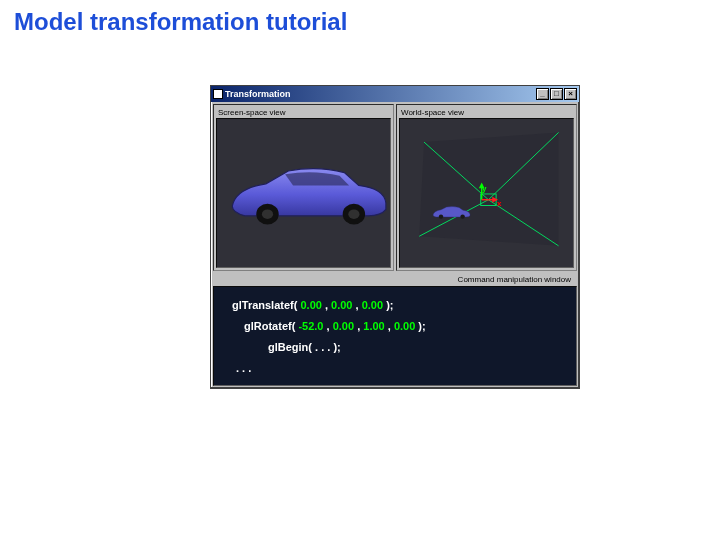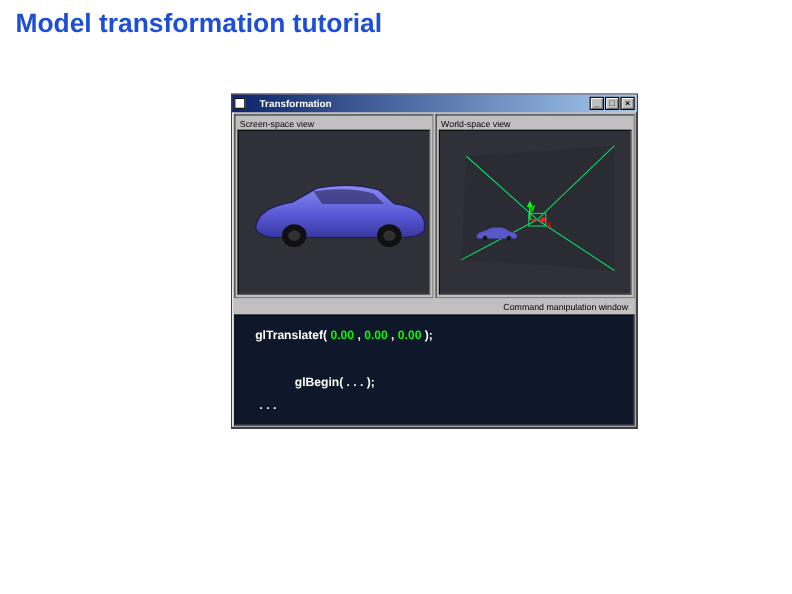--- a/index.html
+++ b/index.html
@@ -27,21 +27,21 @@
     box-shadow: inset -1px -1px 0 #404040, inset 1px 1px 0 #fff;
   }
   .titlebar {
     height: 16px;
     background: linear-gradient(to right, #0a246a, #a6caf0);
     display: flex;
     align-items: center;
     justify-content: space-between;
     padding: 0 2px;
   }
-  .titlebar-left { display: flex; align-items: center; gap: 13px; }
+  .titlebar-left { display: flex; align-items: center; gap: 2px; }
   .titlebar-icon {
     width: 10px; height: 10px;
     background: #fff;
     border: 1px solid #000;
   }
   .titlebar-text {
     color: #fff;
     font-size: 9px;
     font-weight: bold;
     font-family: Tahoma, sans-serif;
@@ -101,21 +101,21 @@
   .punct { color: #fff; font-weight: bold; }
   .hint {
     color: #ff8000;
     font-weight: bold;
     font-size: 10px;
     margin-top: 8px;
   }
   .indent1 { padding-left: 8px; }
   .indent2 { padding-left: 20px; }
   .indent3 { padding-left: 32px; }
-  .indent4 { padding-left: 44px; margin-top: 22px; }
+  .indent4 { padding-left: 44px; }
   .indent5 { padding-left: 12px; }
 
   
   .world-svg { width: 100%; height: 100%; display: block; }
   .car-small {
     position: absolute;
     left: 28px; top: 86px;
     width: 46px; height: 14px;
   }
   .axis-lbl { position:absolute; font-size:8px; font-weight:bold; }
@@ -212,20 +212,35 @@
         <span class="arg">0.00</span>
         <span class="punct"> ,</span>
         <span> </span>
         <span class="arg">0.00</span>
         <span class="punct"> ,</span>
         <span> </span>
         <span class="arg">0.00</span>
         <span class="punct">);</span>
       </div>
 
+      <div class="cmd-line indent2">
+        <span class="fn">glRotatef(</span>
+        <span> </span>
+        <span class="arg">-52.0</span>
+        <span class="punct"> ,</span>
+        <span> </span>
+        <span class="arg">0.00</span>
+        <span class="punct"> ,</span>
+        <span> </span>
+        <span class="arg">1.00</span>
+        <span class="punct"> ,</span>
+        <span> </span>
+        <span class="arg">0.00</span>
+        <span class="punct">);</span>
+      </div>
 
 
       <div class="cmd-line indent4">
         <span class="fn">glBegin(</span>
         <span class="fn"> . . . </span>
         <span class="punct">);</span>
       </div>
 
       <div class="cmd-line indent5">
         <span class="fn">. . .</span>

